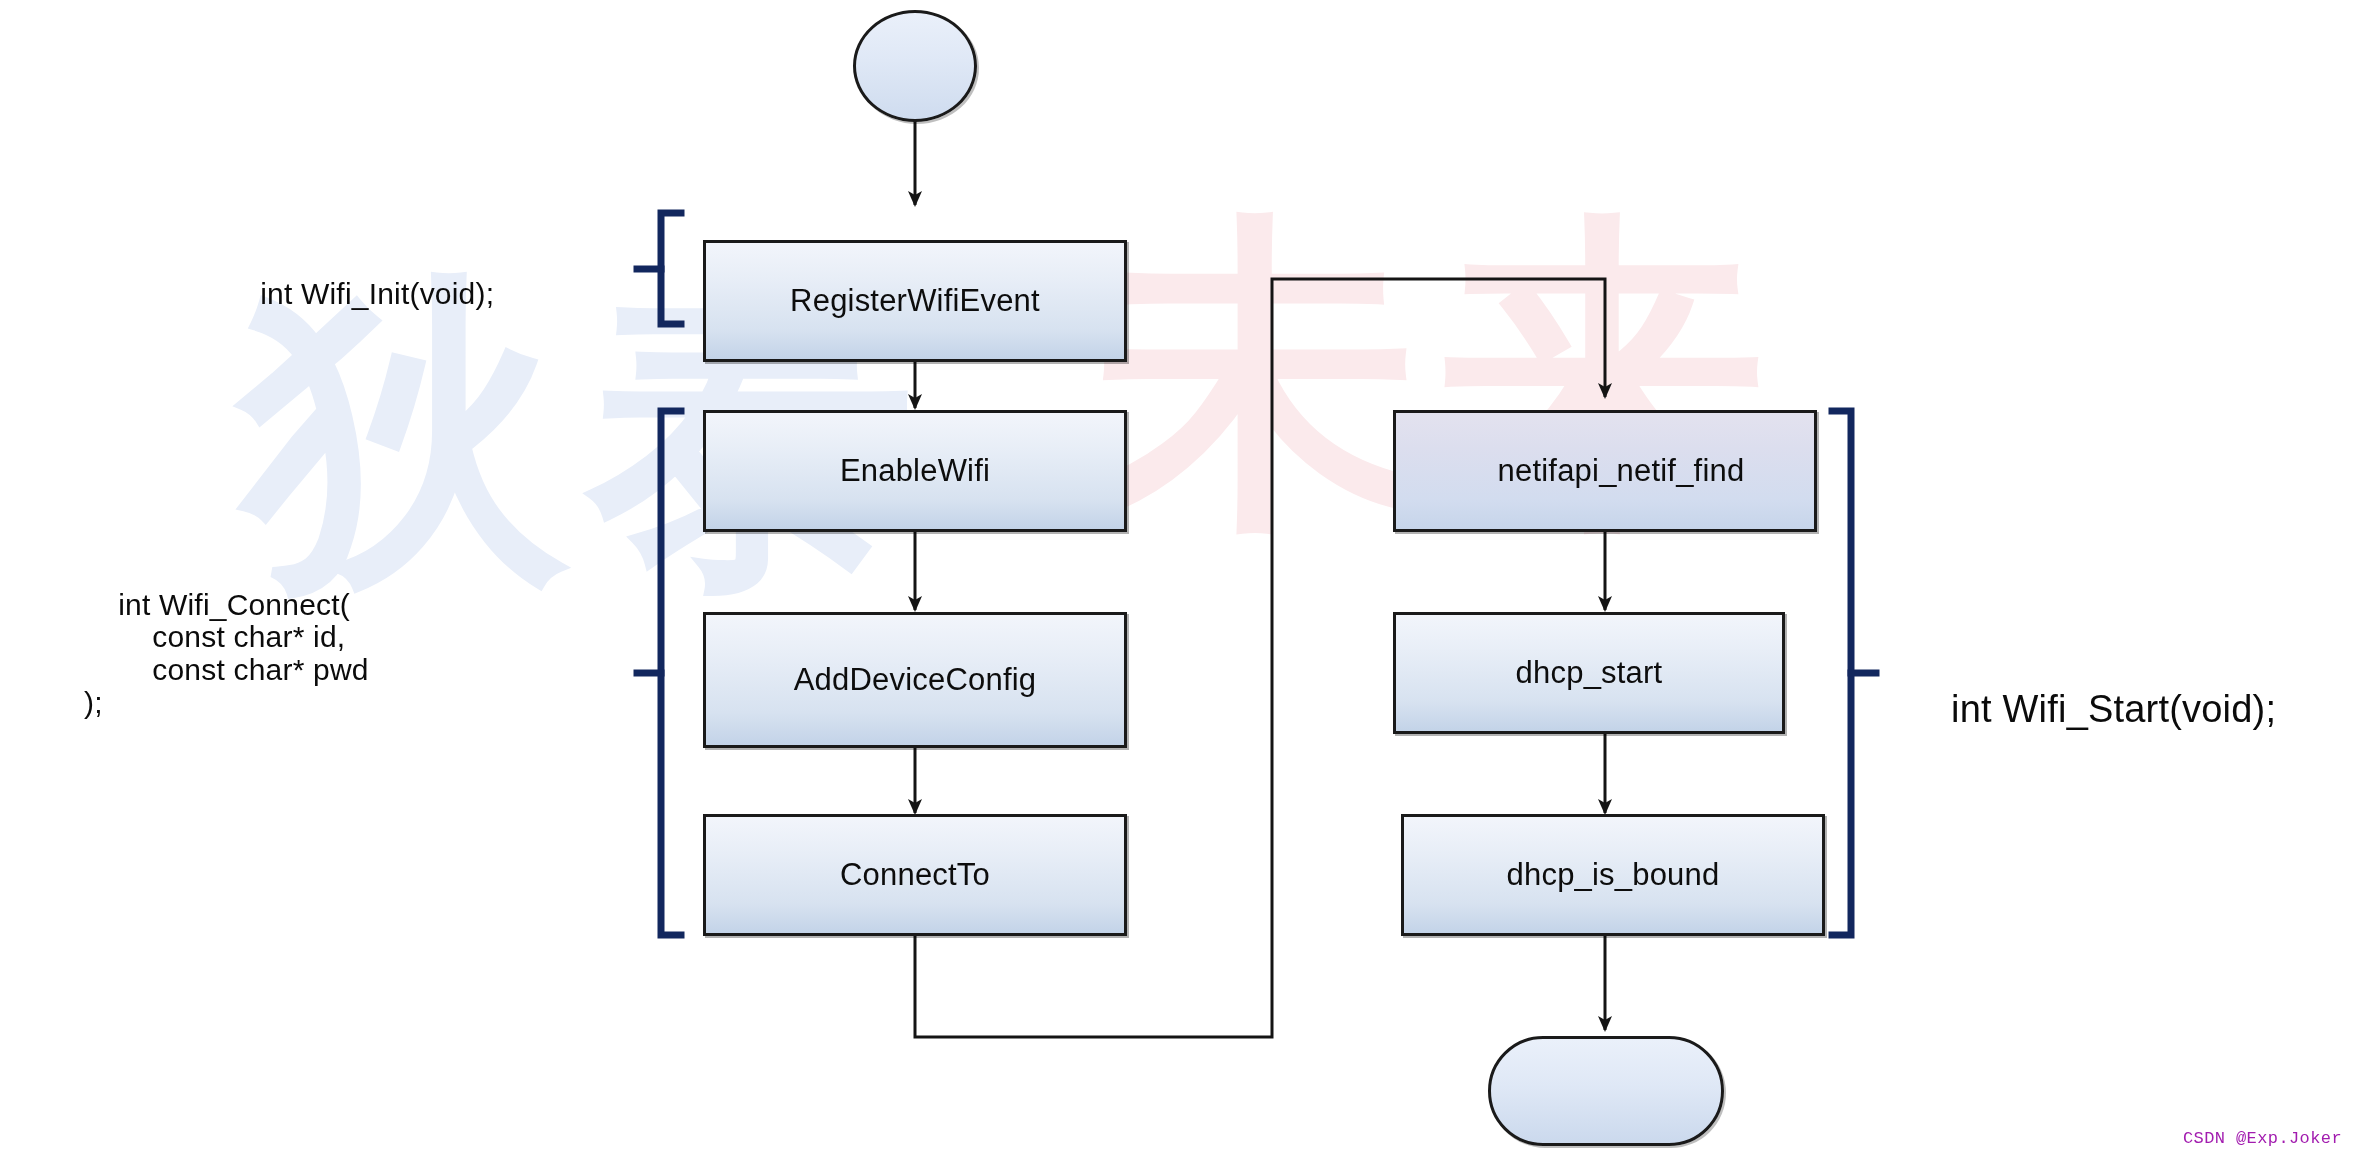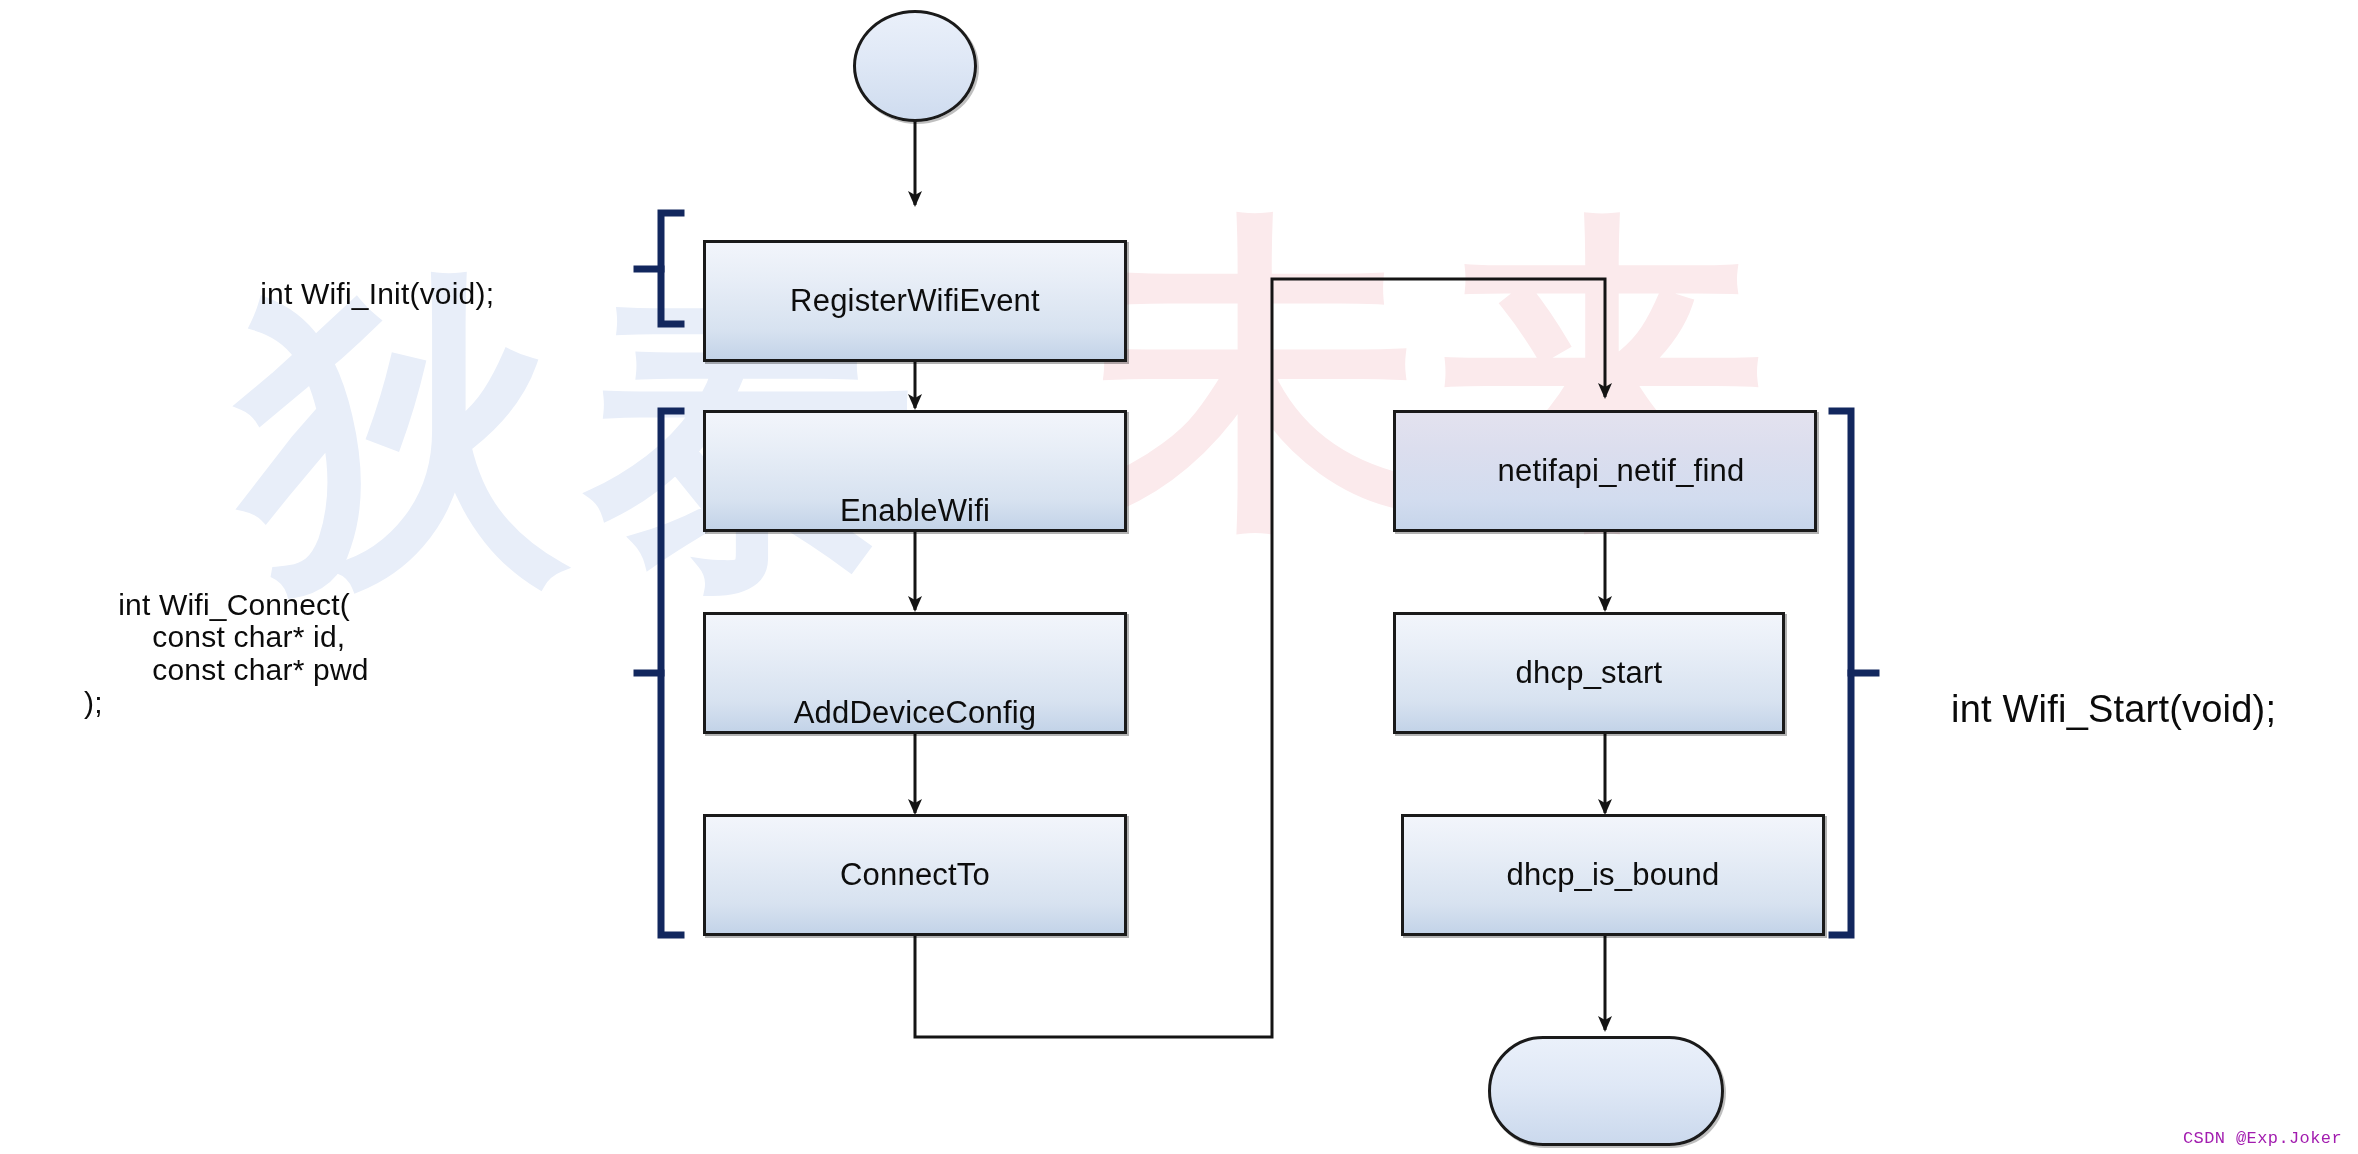--- a/index.html
+++ b/index.html
@@ -106,25 +106,25 @@
       <line x1="1605" y1="936" x2="1605" y2="1030" marker-end="url(#ah)"></line>
     </g>
   </svg>
 
   <div class="node-start" style="left:853px;top:10px;width:118px;height:106px;"></div>
 
   <div class="node" style="left:703px;top:208px;width:424px;height:122px;margin-top:32px;">
     <span>RegisterWifiEvent</span>
   </div>
 
-  <div class="node" style="left:703px;top:410px;width:424px;height:122px;align-items:flex-end;">
+  <div class="node" style="left:703px;top:410px;width:424px;height:122px;">
     <span>EnableWifi</span>
   </div>
 
-  <div class="node" style="left:703px;top:612px;width:424px;height:122px;align-items:flex-end;">
+  <div class="node" style="left:703px;top:612px;width:424px;height:136px;">
     <span>AddDeviceConfig</span>
   </div>
 
   <div class="node" style="left:703px;top:814px;width:424px;height:122px;">
     <span>ConnectTo</span>
   </div>
 
   <div class="node tinted" style="left:1393px;top:410px;width:424px;height:122px;padding-left:32px;">
     <span>netifapi_netif_find</span>
   </div>

